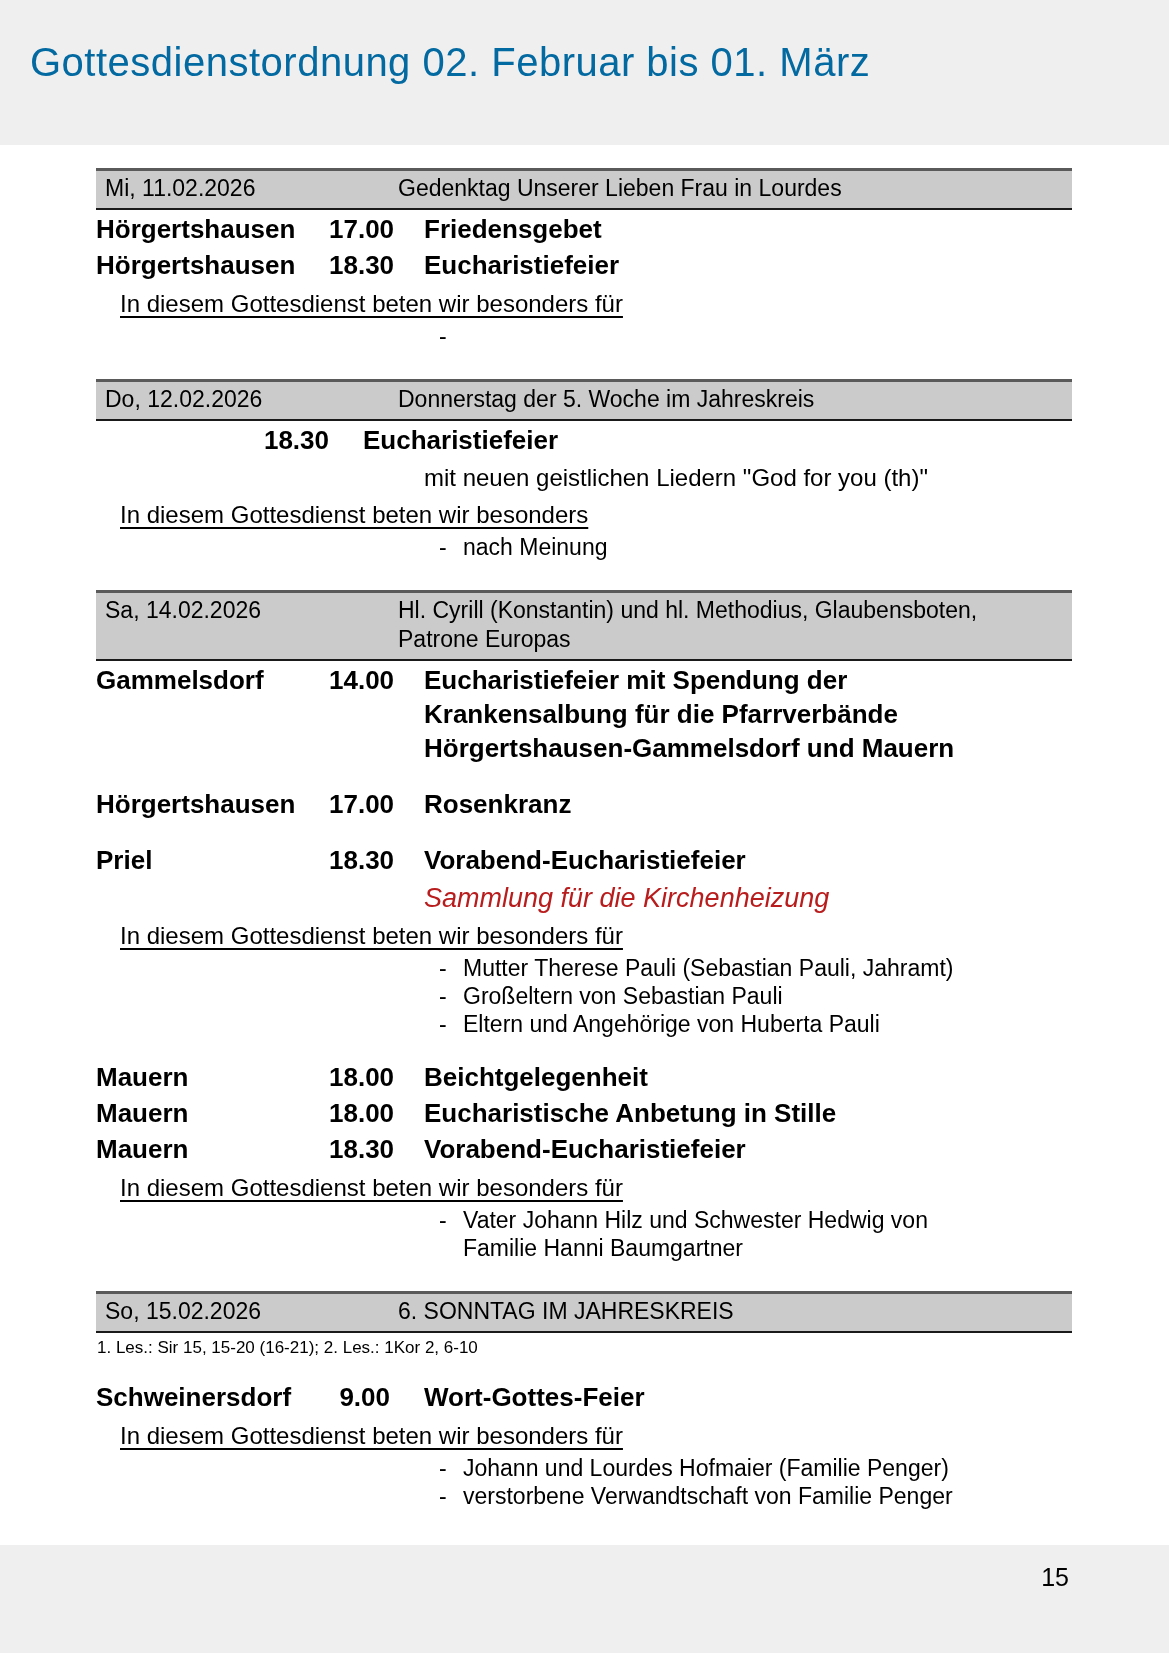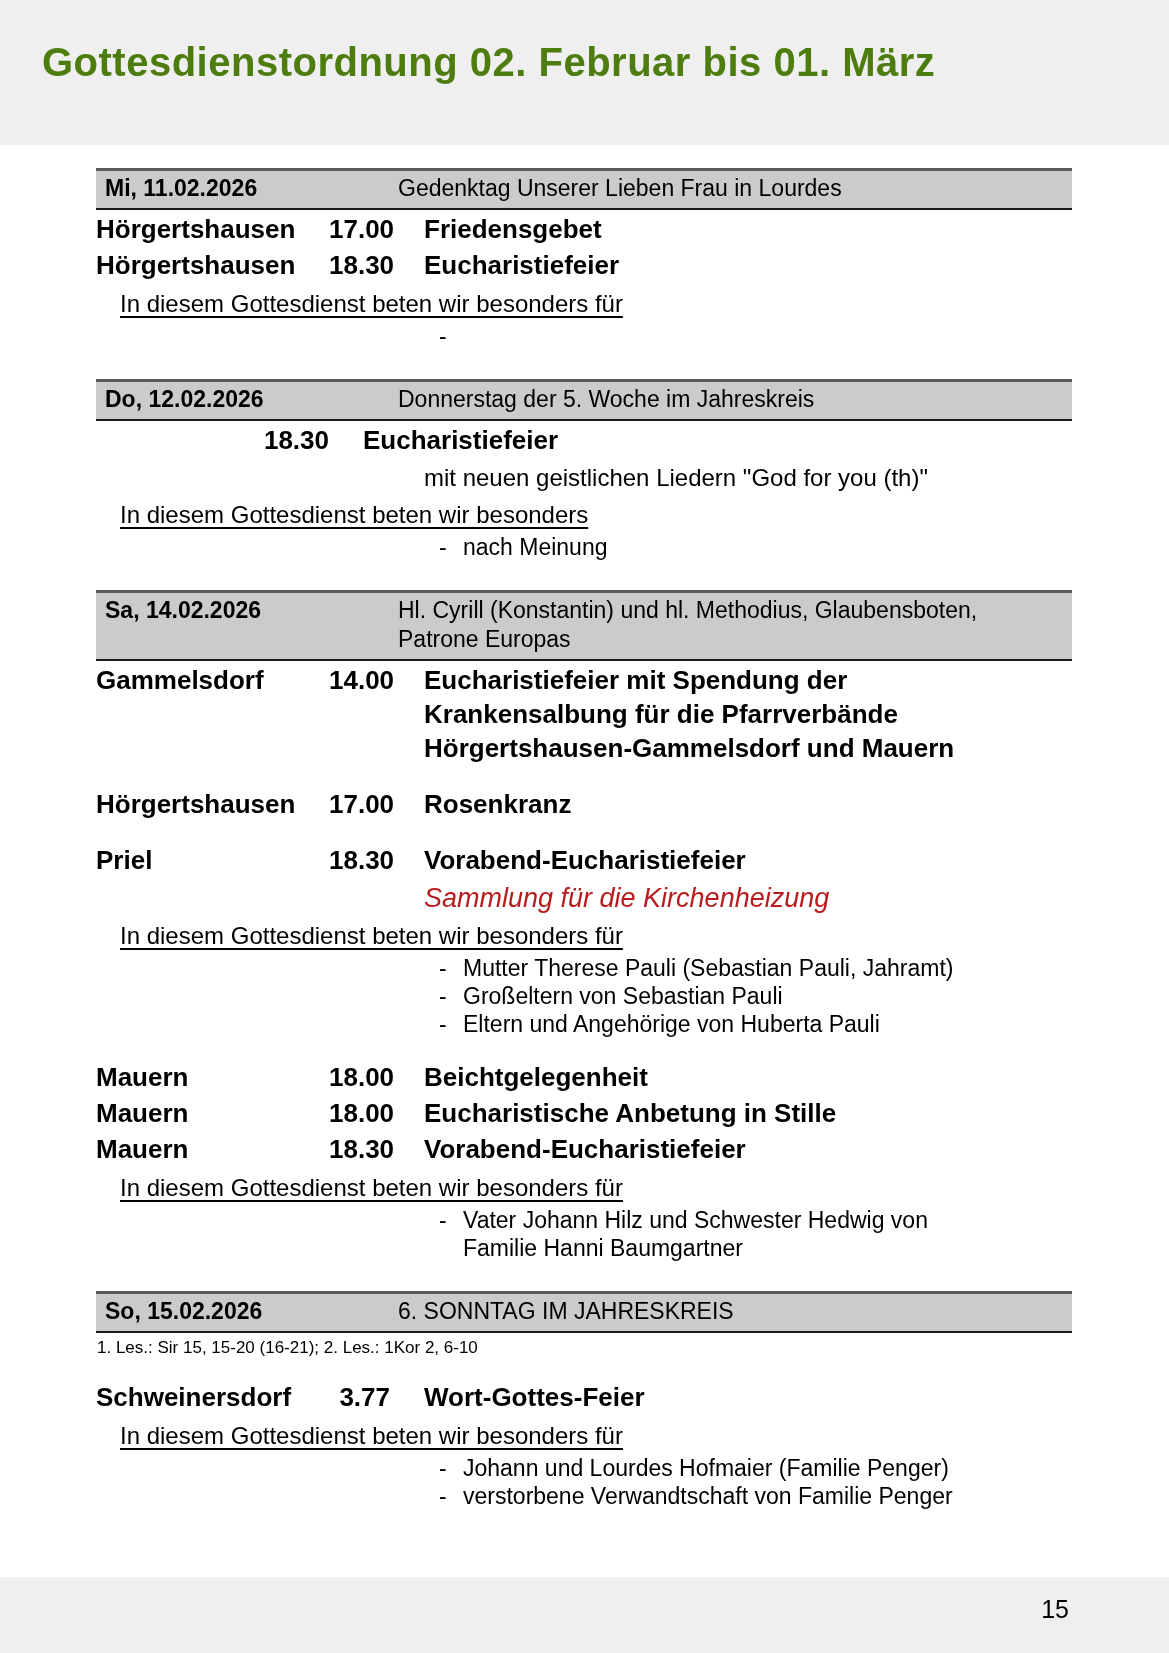--- a/index.html
+++ b/index.html
@@ -4,34 +4,34 @@
 <style>
   html,body { margin:0; padding:0; }
   body {
     width:1169px; height:1653px; position:relative;
     background:#ffffff; color:#000;
     font-family:"Liberation Sans","DejaVu Sans",sans-serif;
     overflow:hidden;
   }
   .banner { height:145px; background:#efefef; }
   .banner h1 {
-    margin:0; padding:40px 0 0 42px;
-    font-size:40px; font-weight:bold; color:#4d7c0f; letter-spacing:0.5px;
+    margin:0; padding:40px 0 0 30px;
+    font-size:40px; font-weight:normal; color:#0369a1; letter-spacing:0.5px;
   }
   .doc { margin:23px 97px 0 96px; width:976px; }
 
   .day { margin-top:29px; }
   .day:first-child { margin-top:0; }
   .day-header {
     display:flex; background:#cbcbcb;
     border-top:3px solid #5a5a5a; border-bottom:2px solid #1a1a1a;
     padding:3px 10px 5px 9px;
     font-size:23px; line-height:29px;
   }
-  .day-date { width:293px; flex:none;font-weight:bold; }
+  .day-date { width:293px; flex:none; }
   .day-feast { flex:1; white-space:pre-line; }
   .readings { font-size:17px; line-height:21px; margin:4px 0 0 1px; }
 
   .entry { margin-top:2px; }
   .entry.gap { margin-top:22px; }
   .entry:first-child { margin-top:4px; }
   .entry-row {
     display:grid; grid-template-columns:233px 61px 1fr;
     font-weight:bold; font-size:26px; line-height:34px;
   }
@@ -48,21 +48,21 @@
     font-size:24px; line-height:30px; margin-top:7px; margin-bottom:3px;
     text-decoration:underline; text-decoration-thickness:2px; text-underline-offset:4px;margin-left:24px;
   }
   .intent-item {
     display:flex; font-size:23px; line-height:28px; padding-left:15px;
   }
   .intent-dash { width:24px; flex:none; }
   .intent-text { white-space:pre-line; }
 
   .footer {
-    position:absolute; left:0; right:0; bottom:0; height:76px; background:#efefef;
+    position:absolute; left:0; right:0; bottom:0; height:108px; background:#efefef;
   }
   .page-num {
     position:absolute; top:18px; right:100px; font-size:25px; color:#000;
   }
 </style>
 </head>
 <body>
 
 <div class="banner">
   <h1>Gottesdienstordnung 02. Februar bis 01. März</h1>
@@ -188,21 +188,21 @@
 
   <section class="day">
     <div class="day-header">
       <span class="day-date">So, 15.02.2026</span>
       <span class="day-feast">6. SONNTAG IM JAHRESKREIS</span>
     </div>
     <div class="readings">1. Les.: Sir 15, 15-20 (16-21); 2. Les.: 1Kor 2, 6-10</div>
     <div class="entry gap">
       <div class="entry-row">
         <span class="entry-loc">Schweinersdorf</span>
-        <span class="entry-time">3.77</span>
+        <span class="entry-time">9.00</span>
         <span class="entry-title">Wort-Gottes-Feier</span>
       </div>
       <div class="sub intent-header">In diesem Gottesdienst beten wir besonders für</div>
       <div class="sub intent-item">
         <span class="intent-dash">-</span>
         <span class="intent-text">Johann und Lourdes Hofmaier (Familie Penger)</span>
       </div>
       <div class="sub intent-item">
         <span class="intent-dash">-</span>
         <span class="intent-text">verstorbene Verwandtschaft von Familie Penger</span>

